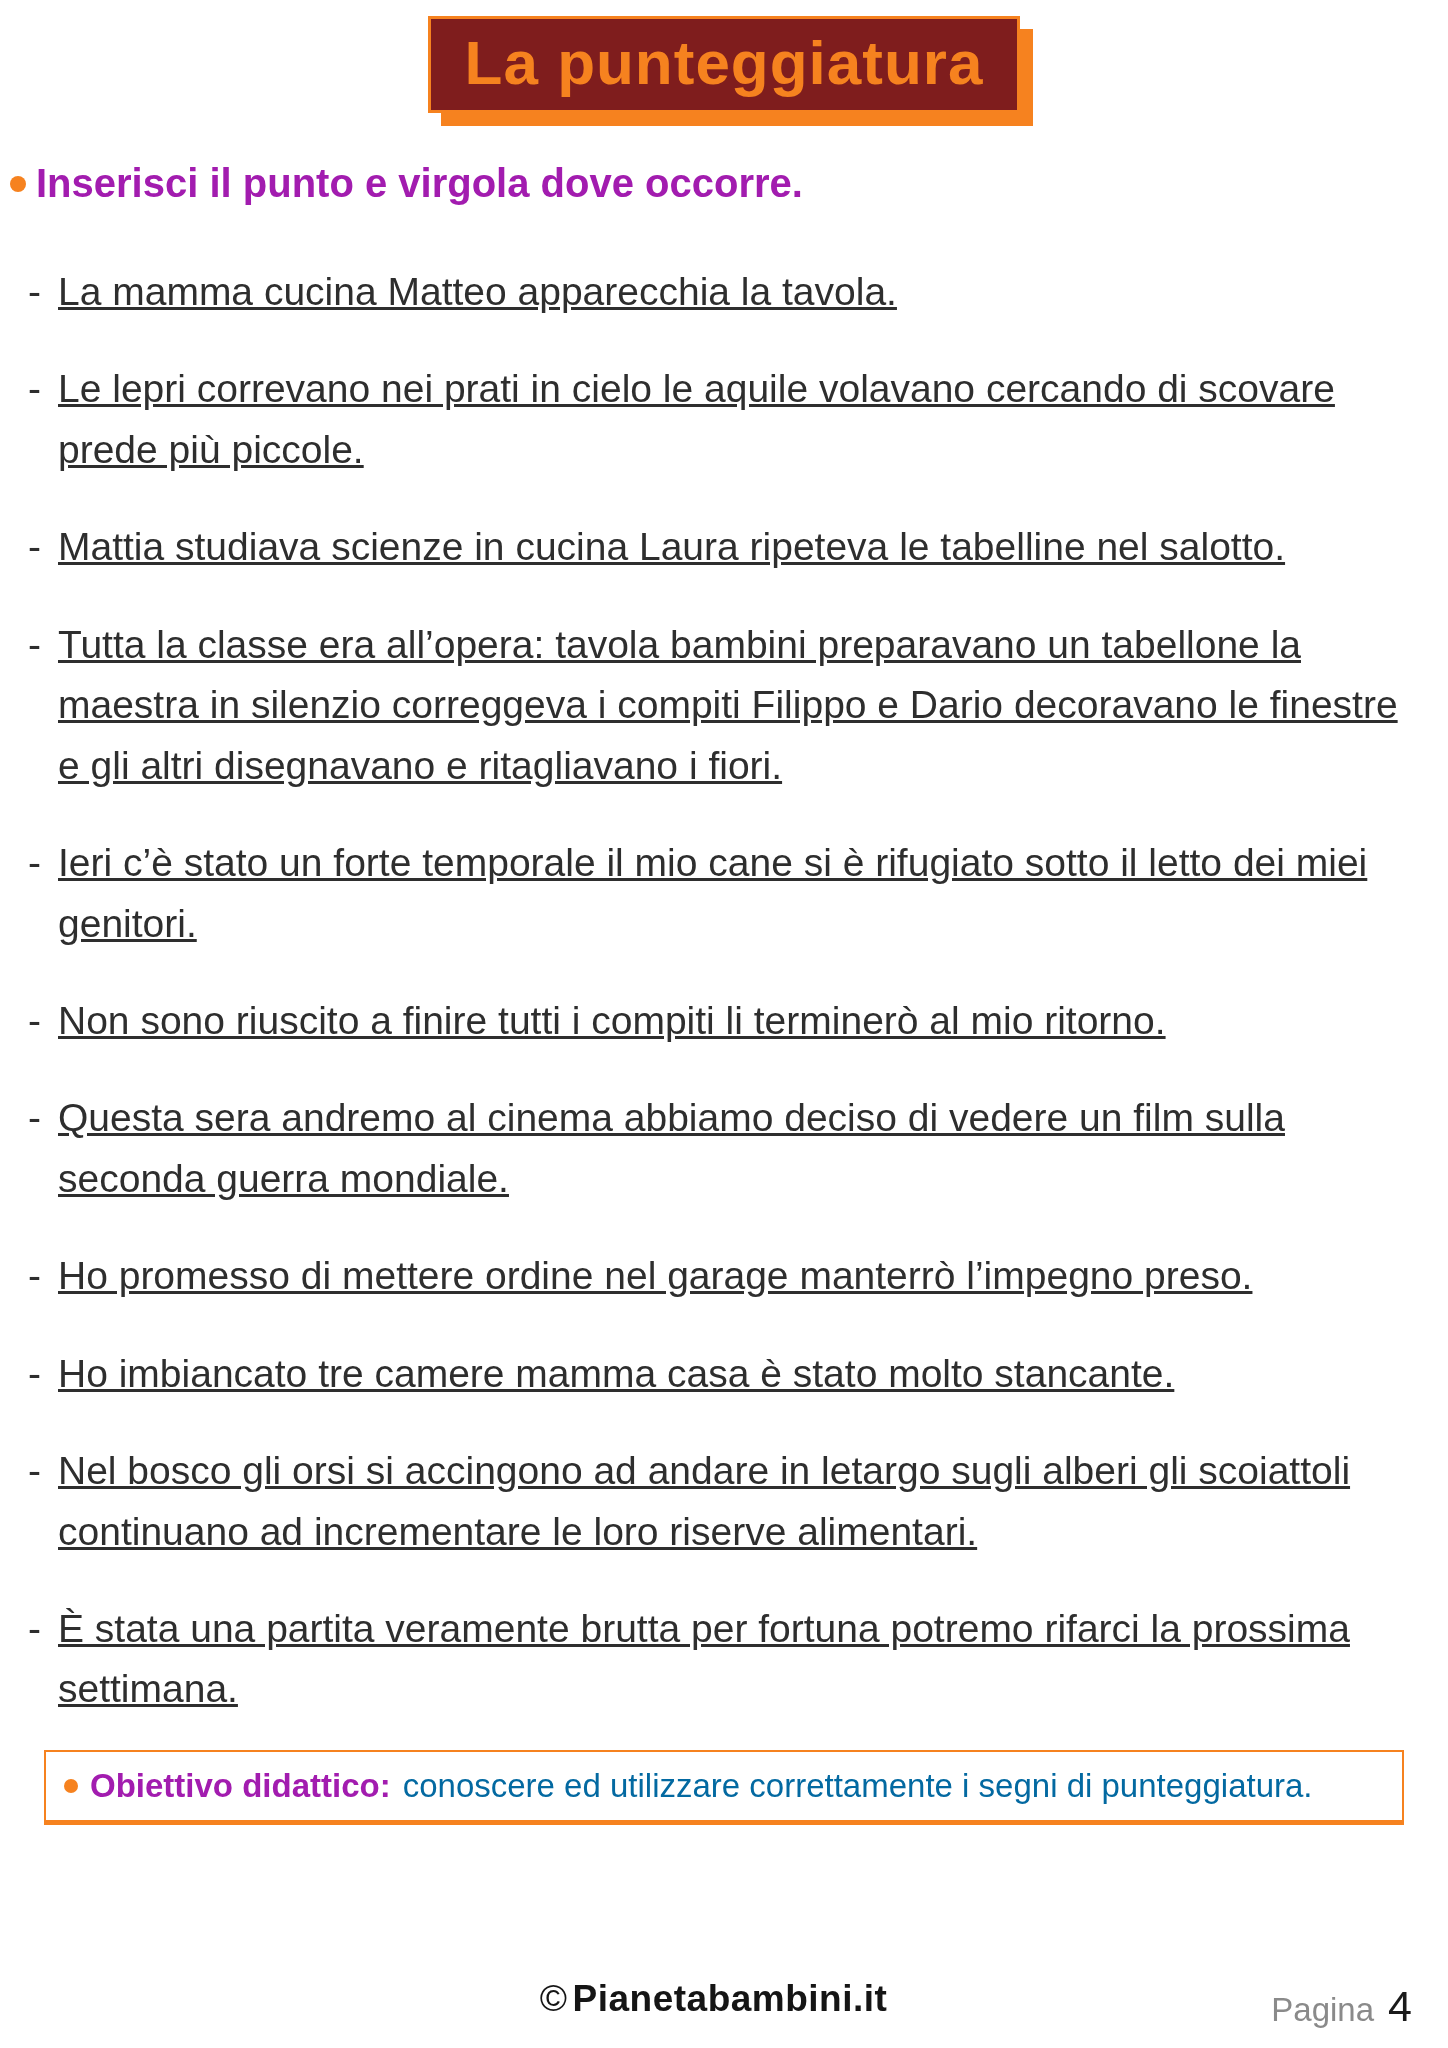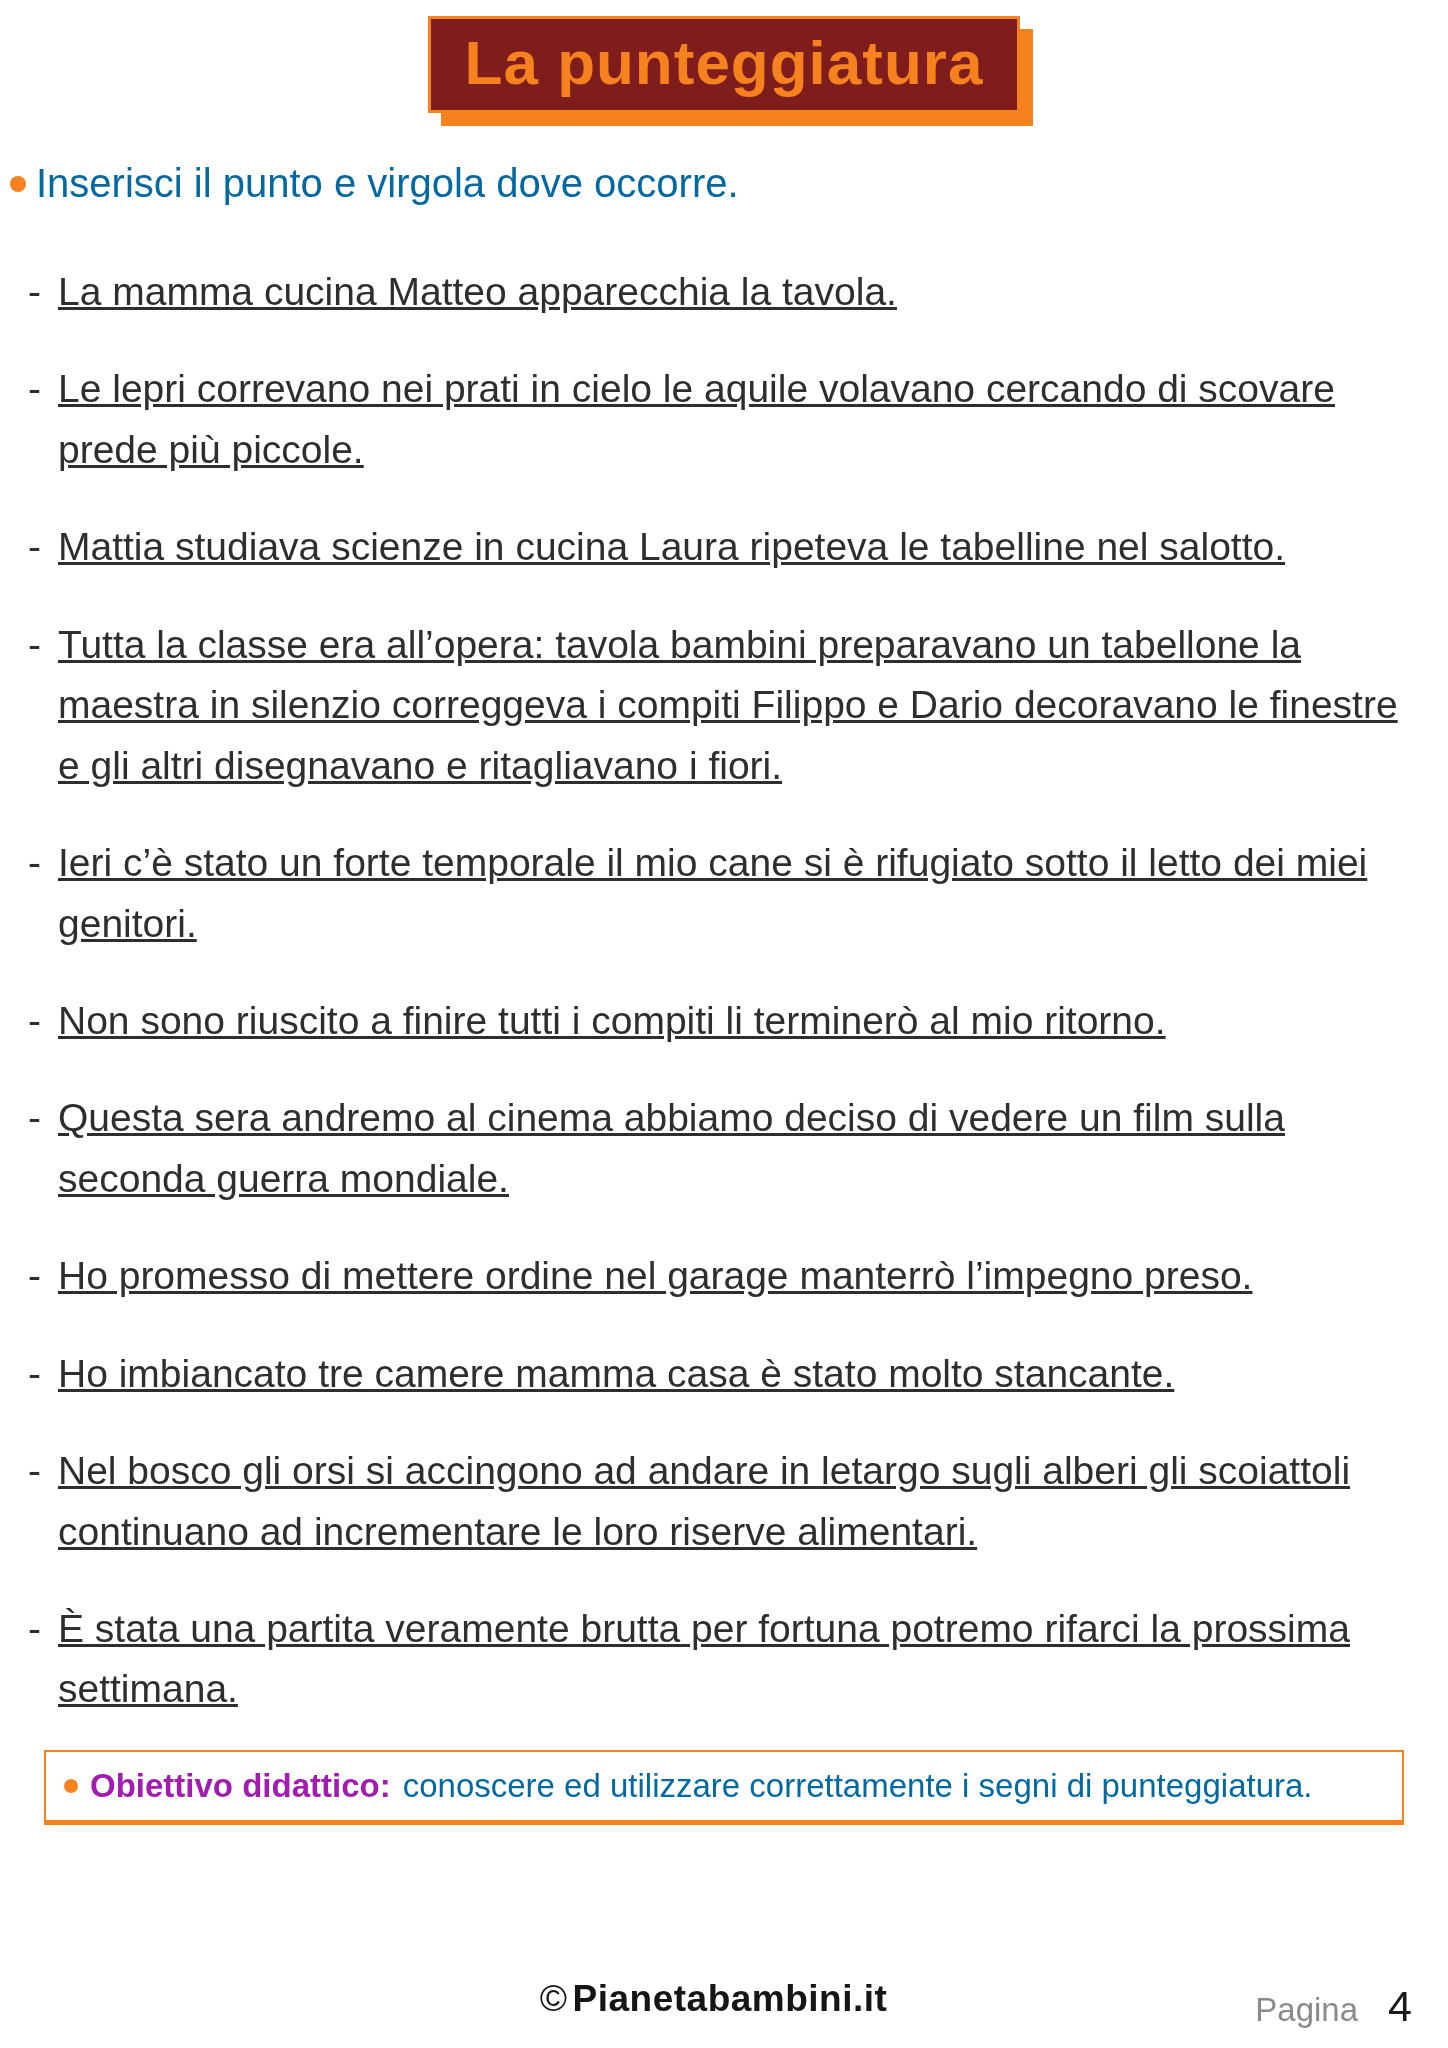--- a/index.html
+++ b/index.html
@@ -33,22 +33,22 @@
     white-space: nowrap;
   }
 
   
   .instruction {
     margin: 48px 28px 0 10px;
     display: flex;
     align-items: center;
     gap: 10px;
     font-size: 40px;
-    font-weight: normal;
-    color: #0369a1;
+    font-weight: bold;
+    color: #a21caf;
   }
   .dot {
     flex: 0 0 auto;
     width: 16px;
     height: 16px;
     border-radius: 50%;
     background: #f6821f;
   }
 
   
@@ -103,21 +103,21 @@
     font-weight: bold;
     letter-spacing: 0.5px;
   }
   .copyright-icon { margin-right: 5px; font-weight: normal; }
   .page-indicator {
     position: absolute;
     right: 36px;
     top: 4px;
     display: flex;
     align-items: baseline;
-    gap: 30px;
+    gap: 14px;
   }
   .page-label { font-size: 33px; color: #8a8a8a; }
   .page-number { font-size: 43px; color: #1a1a1a; }
 </style>
 </head>
 <body>
 
 <div class="title-row">
   <div class="title-box">
     <div class="page-title">La punteggiatura</div>

